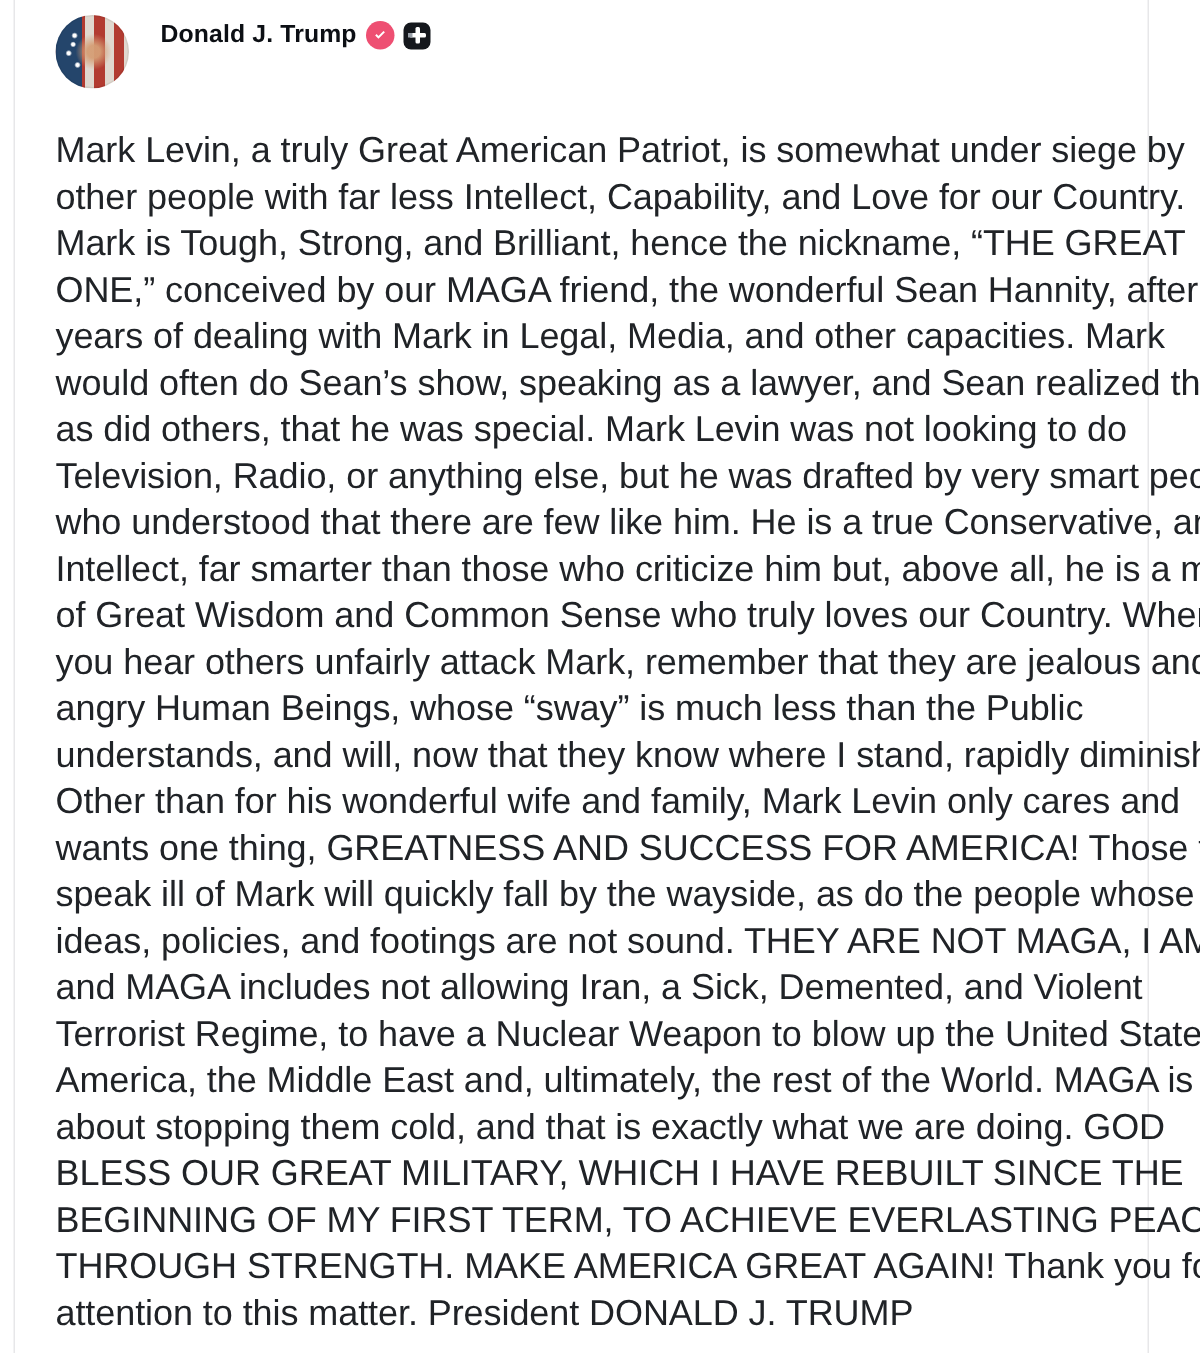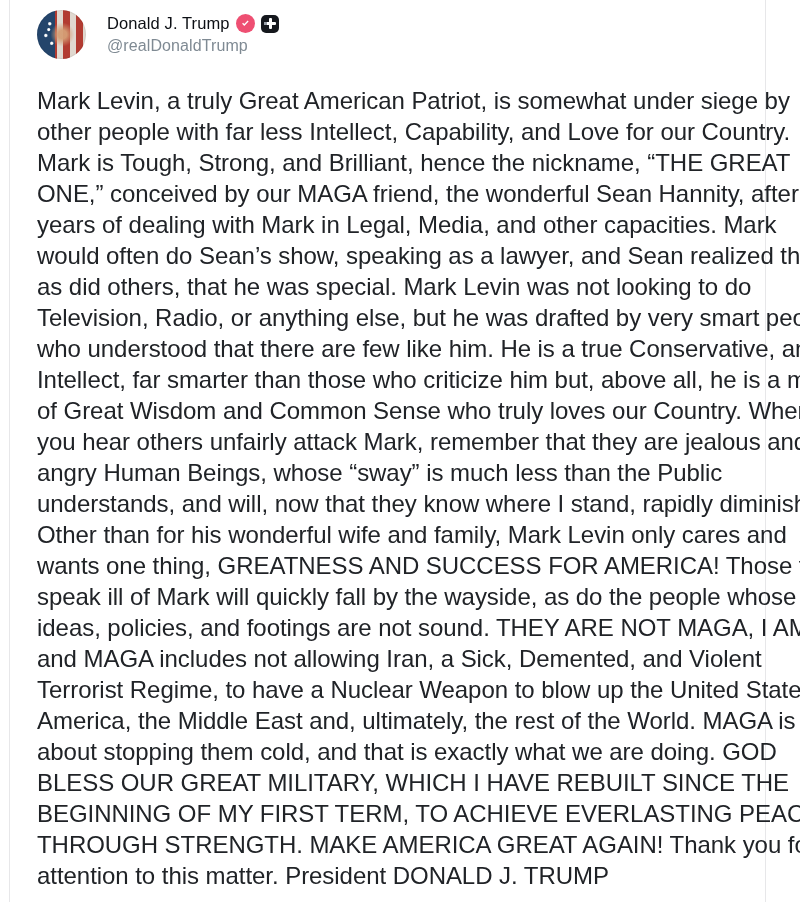--- a/index.html
+++ b/index.html
@@ -52,21 +52,21 @@
     flex-direction:column;
   }
   .name-row{
     display:flex;
     align-items:center;
     gap:6px;
     height:23px;
   }
   .author-name{
     font-size:16.5px;
-    font-weight:400;
+    font-weight:700;
     color:var(--name-text);
     letter-spacing:.1px;
     cursor:pointer;
   }
   .verified-badge{
     width:19px;height:19px;border-radius:50%;
     background:var(--verified-badge);
     display:flex;align-items:center;justify-content:center;
     flex:0 0 auto;
   }
@@ -108,21 +108,20 @@
           <svg viewBox="0 0 24 24" aria-hidden="true">
               <path d="M9.4 17.2 4.6 12.4l2.1-2.1 2.7 2.7 7.3-7.3 2.1 2.1z" fill="#ffffff"></path>
             </svg>
         </span>
         <span class="plus-badge">
           <span class="pv"></span>
             <span class="ph"></span>
             <span class="notch"></span>
         </span>
       </div>
-      <div class="author-handle">@realDonaldTrump</div>
     </div>
   </header>
 
   <p class="post-body">Mark Levin, a truly Great American Patriot, is somewhat under siege by
 other people with far less Intellect, Capability, and Love for our Country.
 Mark is Tough, Strong, and Brilliant, hence the nickname, “THE GREAT
 ONE,” conceived by our MAGA friend, the wonderful Sean Hannity, after
 years of dealing with Mark in Legal, Media, and other capacities. Mark
 would often do Sean’s show, speaking as a lawyer, and Sean realized then,
 as did others, that he was special. Mark Levin was not looking to do

